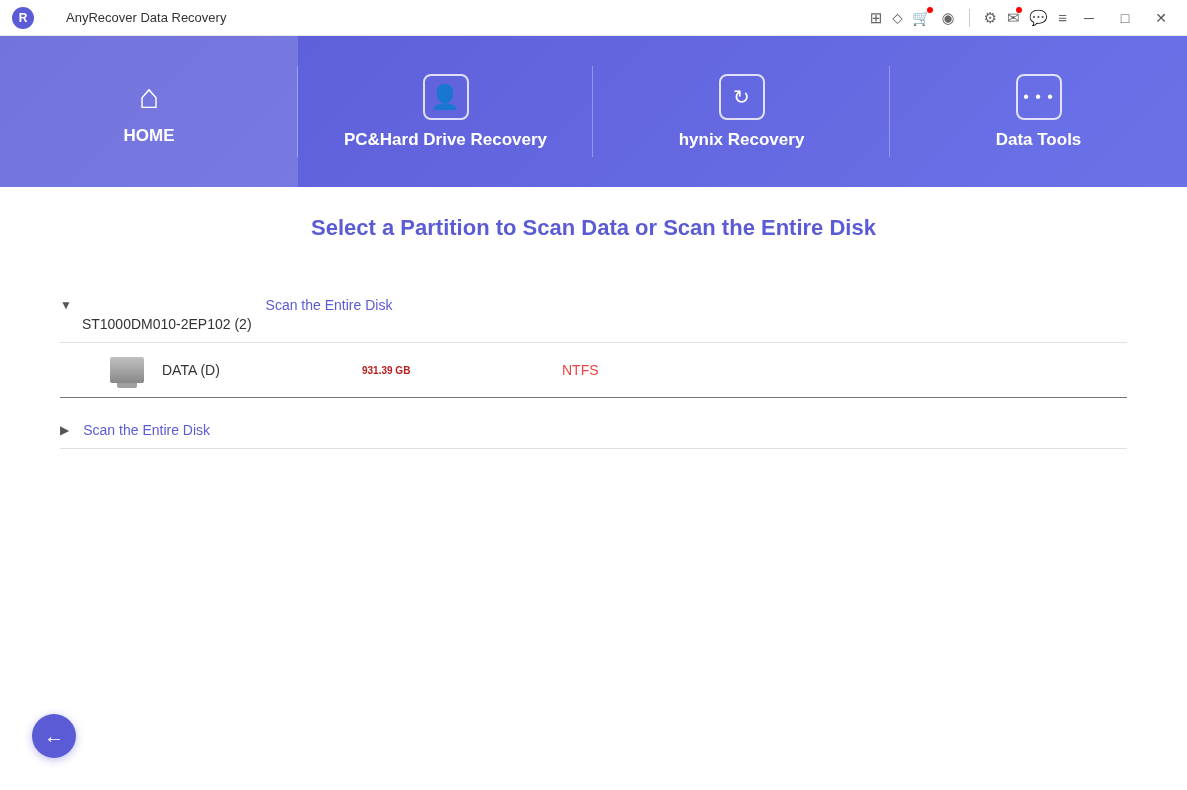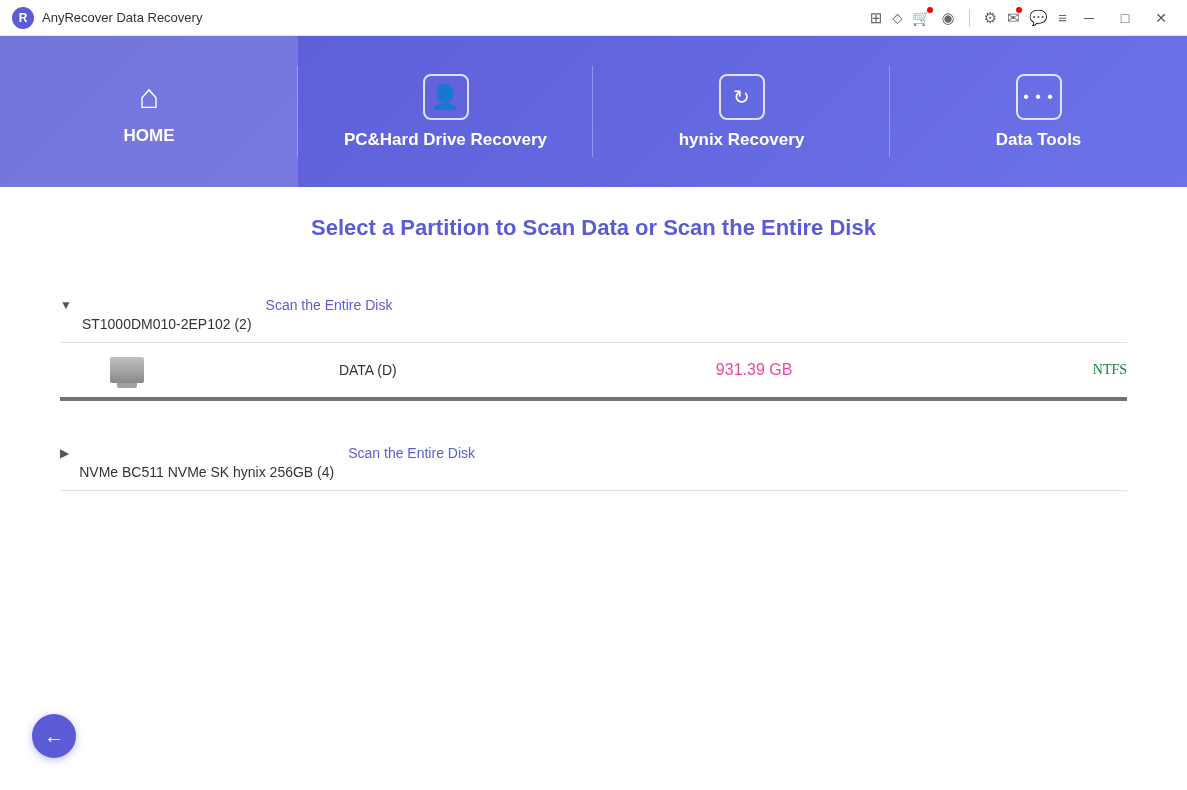--- a/index.html
+++ b/index.html
@@ -20,20 +20,21 @@
       background: #5b5bd6;
       border-radius: 50%;
       display: flex; align-items: center; justify-content: center;
       margin-right: 8px;
       color: #fff; font-weight: bold; font-size: 12px;
     }
     .titlebar-title {
       font-size: 13px;
       color: #333;
       flex: 1;
+      margin-left: 24px;
     }
     .titlebar-icons {
       display: flex;
       align-items: center;
       gap: 10px;
     }
     .titlebar-icon {
       color: #666;
       font-size: 15px;
       cursor: pointer;
@@ -153,23 +154,22 @@
       text-decoration: none;
       cursor: pointer;
       margin-left: 4px;
     }
 
     
     .partition-row {
       display: flex;
       align-items: center;
       padding: 14px 0 14px 50px;
-      border-bottom: 4px solid #737373;
-      cursor: pointer;
-      justify-content: space-between;
+      border-bottom: 1px solid #737373;
+      cursor: pointer;
     }
     .partition-icon {
       width: 34px; height: 26px;
       background: linear-gradient(180deg, #c0c0c0 0%, #a0a0a0 60%, #888 100%);
       border-radius: 2px;
       margin-right: 18px;
       position: relative;
       flex-shrink: 0;
     }
     .partition-icon::before {
@@ -180,28 +180,28 @@
       width: 20px; height: 5px;
       background: #a0a0a0;
       border-radius: 0 0 2px 2px;
     }
     .partition-name {
       font-size: 14px;
       color: #333;
       width: 200px;
     }
     .partition-size {
-      font-size: 16px;
-      color: #ec4899;
+      font-size: 10px;
+      color: #b91c1c;
       width: 200px;
+      font-weight: bold;
     }
     .partition-fs {
       font-size: 14px;
-      color: #15803d;
-      font-family: Liberation Serif, serif;
+      color: #ef4444;
     }
 
     
     .back-button {
       position: fixed;
       bottom: 32px;
       left: 32px;
       width: 44px; height: 44px;
       background: #5b5bd6;
       border-radius: 50%;
@@ -277,21 +277,20 @@
       <div class="partition-icon"></div>
       <span class="partition-name">DATA (D)</span>
       <span class="partition-size">931.39 GB</span>
       <span class="partition-fs">NTFS</span>
     </div>
   </div>
 
   <div class="disk-section">
     <div class="disk-header">
       <span class="disk-arrow">▶</span>
-      <span class="disk-name">NVMe BC511 NVMe SK hynix 256GB (4)</span>
       <a class="disk-scan-link">Scan the Entire Disk</a>
     </div>
   </div>
 </div>
 
 <div class="back-button">
   <span>←</span>
 </div>
 
 </body></html>

